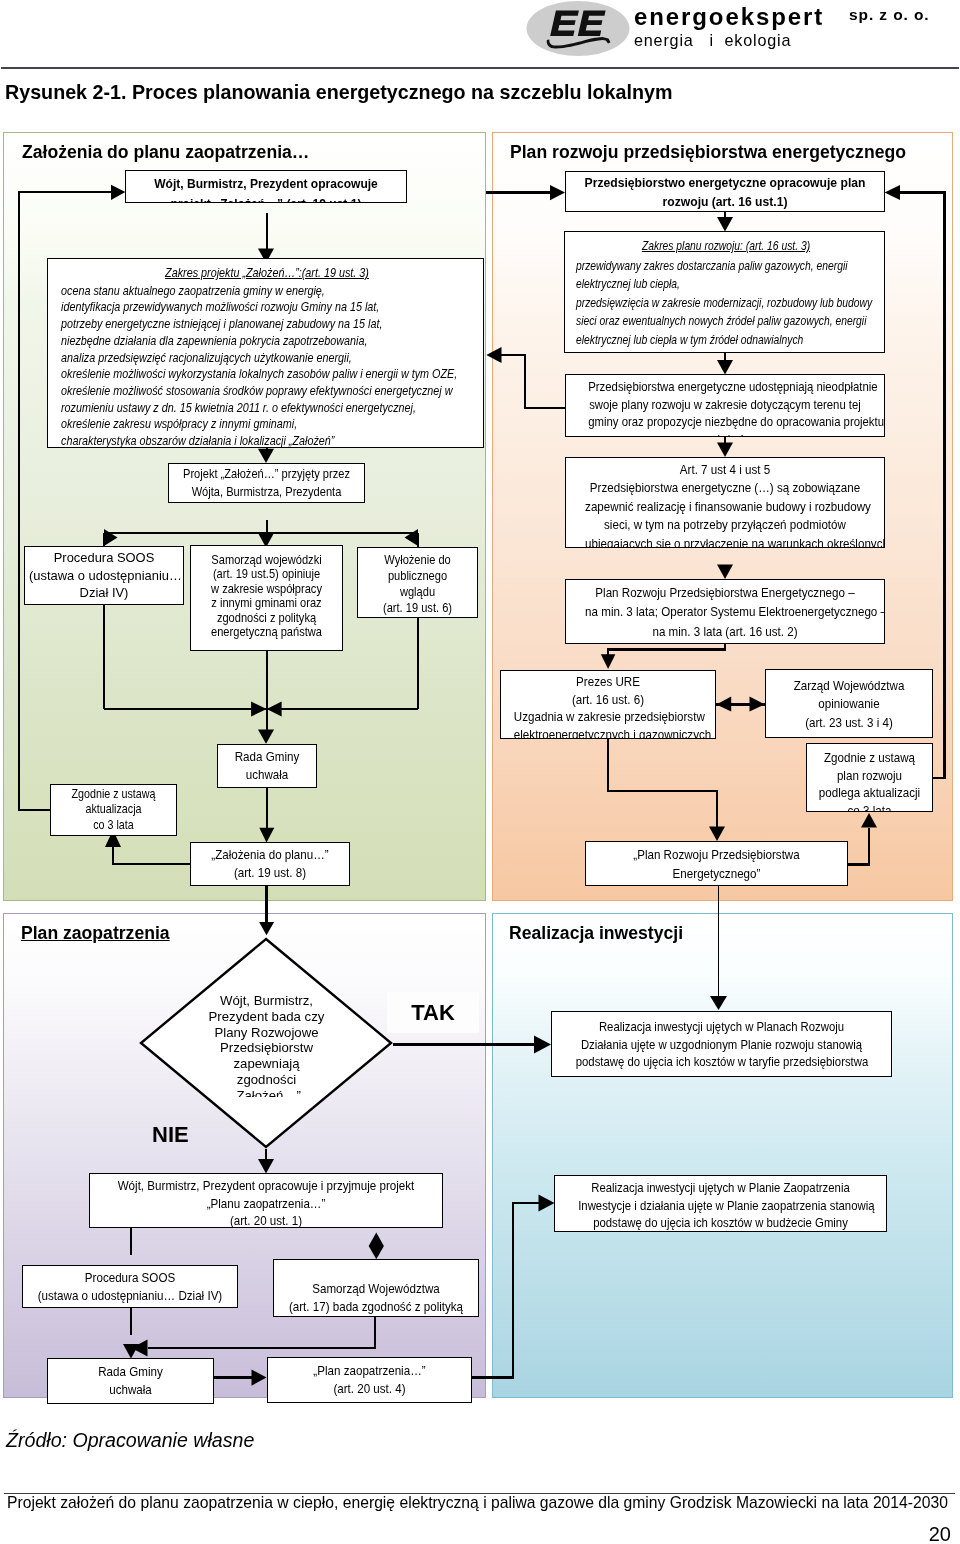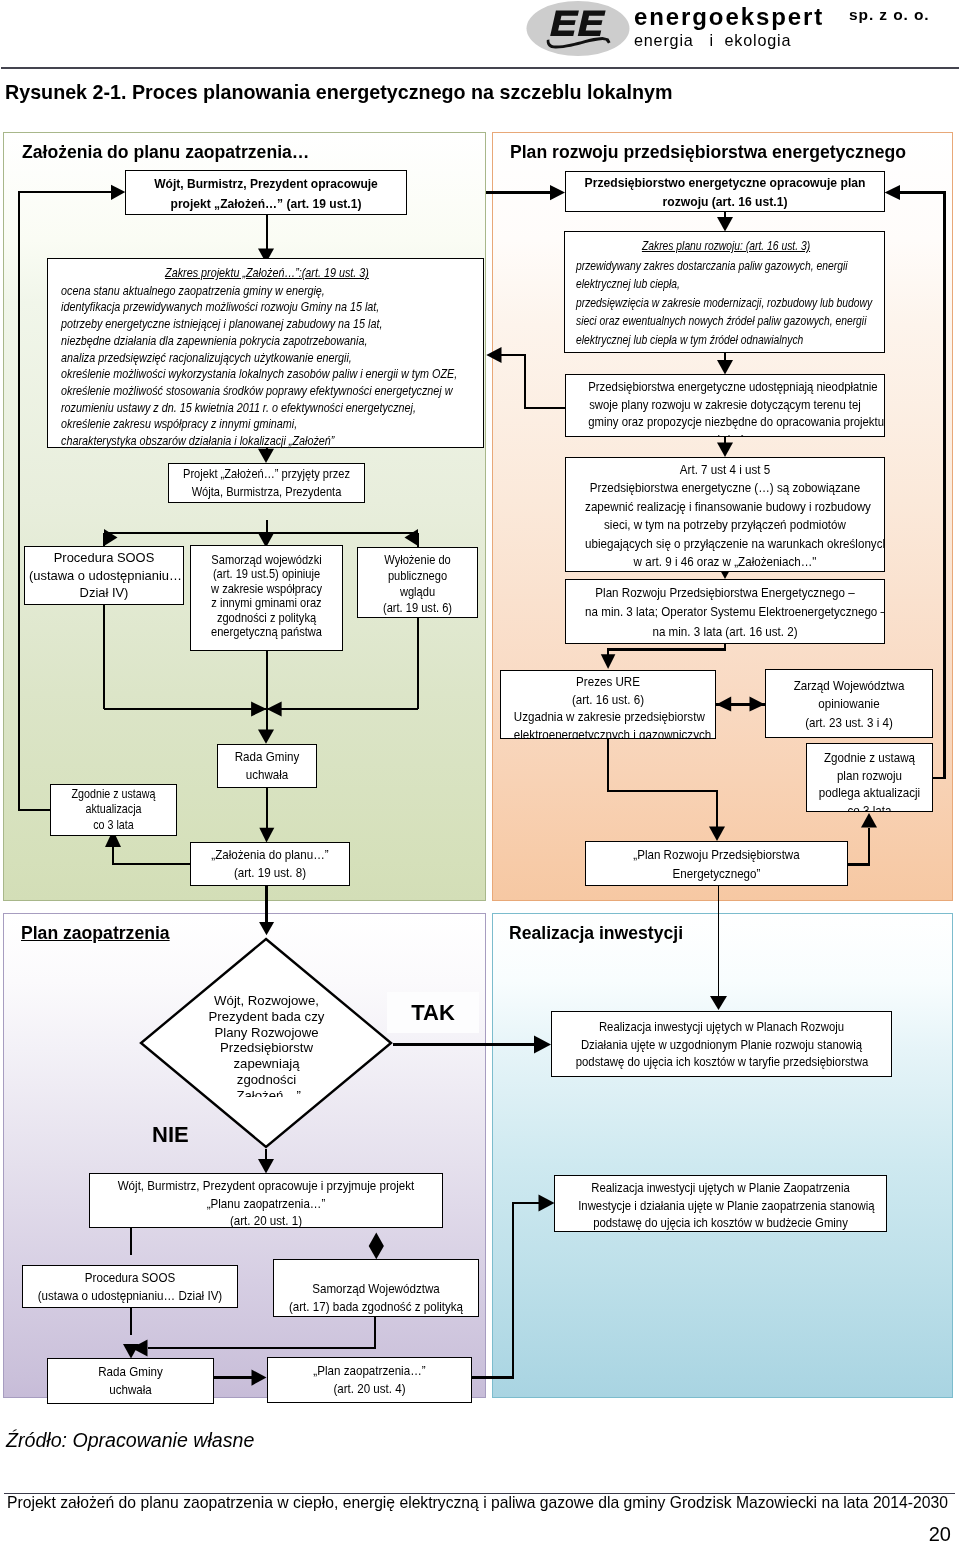--- a/index.html
+++ b/index.html
@@ -40,37 +40,37 @@
   .box > div{transform:scaleX(var(--sx,0.82));}
   .box .zak-head{transform:scaleX(var(--sx,0.82));}
   .box .zak-body > div{transform:scaleX(var(--sx,0.82));transform-origin:left center;}
   .box .zak-body{transform:none;}
   .b-bold{font-weight:bold;}
   .nowrap{white-space:nowrap;}
   .zak-head{font-style:italic;font-weight:normal;text-decoration:underline;text-align:center;}
   .zak-body{font-style:italic;text-align:left;}
 
   
-  #g1{left:125px;top:170px;width:282px;height:45px;font-size:13.4px;line-height:19.5px;padding-top:3px;--sx:0.90;}
+  #g1{left:125px;top:170px;width:282px;height:33px;font-size:13.4px;line-height:19.5px;padding-top:3px;--sx:0.90;}
   #g2{left:47px;top:258px;width:437px;height:190px;font-size:13.2px;line-height:16.7px;padding:6px 10px 0 13px;--sx:0.818;}
   #g2 .zak-head{margin-bottom:1px;}
   #g3{left:168px;top:463px;width:197px;height:40px;font-size:12.6px;line-height:17.5px;padding-top:2px;--sx:0.88;}
   #g4{left:24px;top:546px;width:160px;height:59px;font-size:13.6px;line-height:17.6px;padding-top:2px;--sx:0.95;}
   #g5{left:190px;top:545px;width:153px;height:106px;font-size:12.9px;line-height:14.4px;padding-top:7px;--sx:0.86;}
   #g6{left:357px;top:547px;width:121px;height:71px;font-size:12.9px;line-height:16px;padding-top:4px;--sx:0.86;}
   #g7{left:217px;top:744px;width:100px;height:44px;font-size:13.2px;line-height:18px;padding-top:3px;--sx:0.88;}
   #g8{left:50px;top:784px;width:127px;height:52px;font-size:12.2px;line-height:15.4px;padding-top:2px;--sx:0.88;}
   #g9{left:190px;top:842px;width:160px;height:44px;font-size:13.2px;line-height:18px;padding-top:3px;--sx:0.88;}
 
   
   #o1{left:565px;top:171px;width:320px;height:41px;font-size:13.5px;line-height:19px;padding-top:1px;--sx:0.90;}
   #o2{left:564px;top:231px;width:321px;height:122px;font-size:12.6px;line-height:18.6px;padding:5px 8px 0 11px;--sx:0.82;}
   #o2 .zak-head{margin-bottom:1px;}
   #o3{left:565px;top:374px;width:320px;height:63px;font-size:13.2px;line-height:17.6px;padding-top:3px;--sx:0.86;}
-  #o4{left:565px;top:457px;width:320px;height:115px;font-size:13.2px;line-height:18.4px;padding-top:3px;--sx:0.88;}
+  #o4{left:565px;top:457px;width:320px;height:91px;font-size:13.2px;line-height:18.4px;padding-top:3px;--sx:0.88;}
   #o5{left:565px;top:579px;width:320px;height:65px;font-size:13.2px;line-height:19.4px;padding-top:3px;--sx:0.88;}
   #o6{left:500px;top:670px;width:216px;height:69px;font-size:13.2px;line-height:17.6px;padding-top:2px;--sx:0.88;}
   #o7{left:765px;top:669px;width:168px;height:69px;font-size:13.2px;line-height:18.4px;padding-top:7px;text-align:center;--sx:0.88;}
   #o8{left:806px;top:743px;width:127px;height:69px;font-size:13.2px;line-height:17.6px;padding-top:5px;--sx:0.88;}
   #o9{left:585px;top:841px;width:263px;height:45px;font-size:13.2px;line-height:19.4px;padding-top:3px;--sx:0.88;}
 
   
   #p-diamond{left:139px;top:937px;width:254px;height:212px;}
   #p-diamond-text{left:177px;top:993px;width:179px;text-align:center;font-size:13.2px;line-height:15.8px;color:#000;height:104px;overflow:hidden;}
   #lbl-tak{left:387px;top:992px;width:92px;height:41px;background:#fdfdfe;font-size:22px;font-weight:bold;
@@ -354,21 +354,21 @@
     <div>„Plan Rozwoju Przedsiębiorstwa</div>
     <div>Energetycznego”</div>
   </div>
 
   <div class="abs" id="p-diamond">
     <svg viewBox="0 0 254 212" width="254" height="212" aria-hidden="true">
       <polygon points="127,2 252,106 127,210 2,106" fill="#ffffff" stroke="#000000" stroke-width="2.4"></polygon>
     </svg>
   </div>
   <div class="abs" id="p-diamond-text">
-    <div>Wójt, Rozwojowe,</div>
+    <div>Wójt, Burmistrz,</div>
     <div>Prezydent bada czy</div>
     <div>Plany Rozwojowe</div>
     <div>Przedsiębiorstw</div>
     <div>zapewniają</div>
     <div>zgodności</div>
     <div>„Założeń…”</div>
   </div>
   <div class="abs" id="lbl-tak">TAK</div>
   <div class="abs" id="lbl-nie">NIE</div>
 

